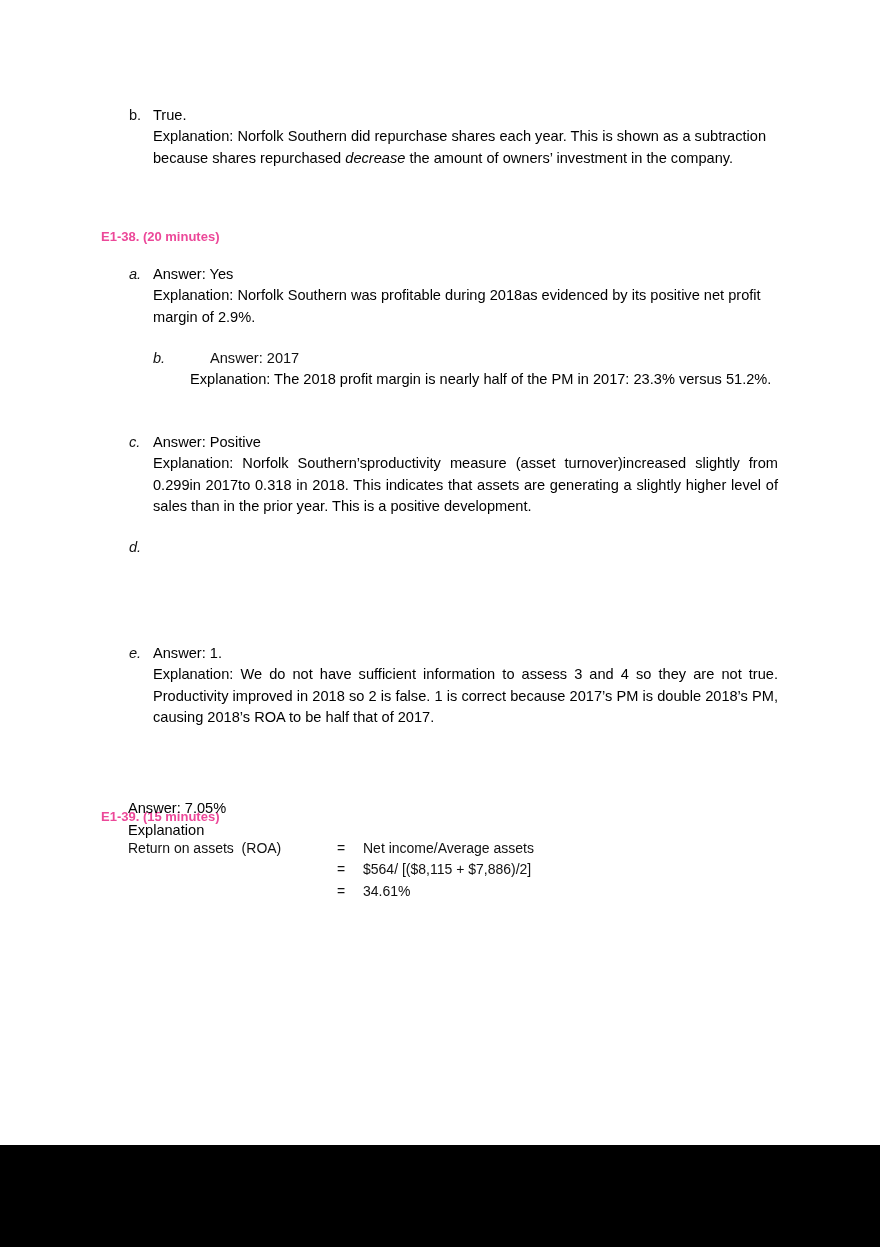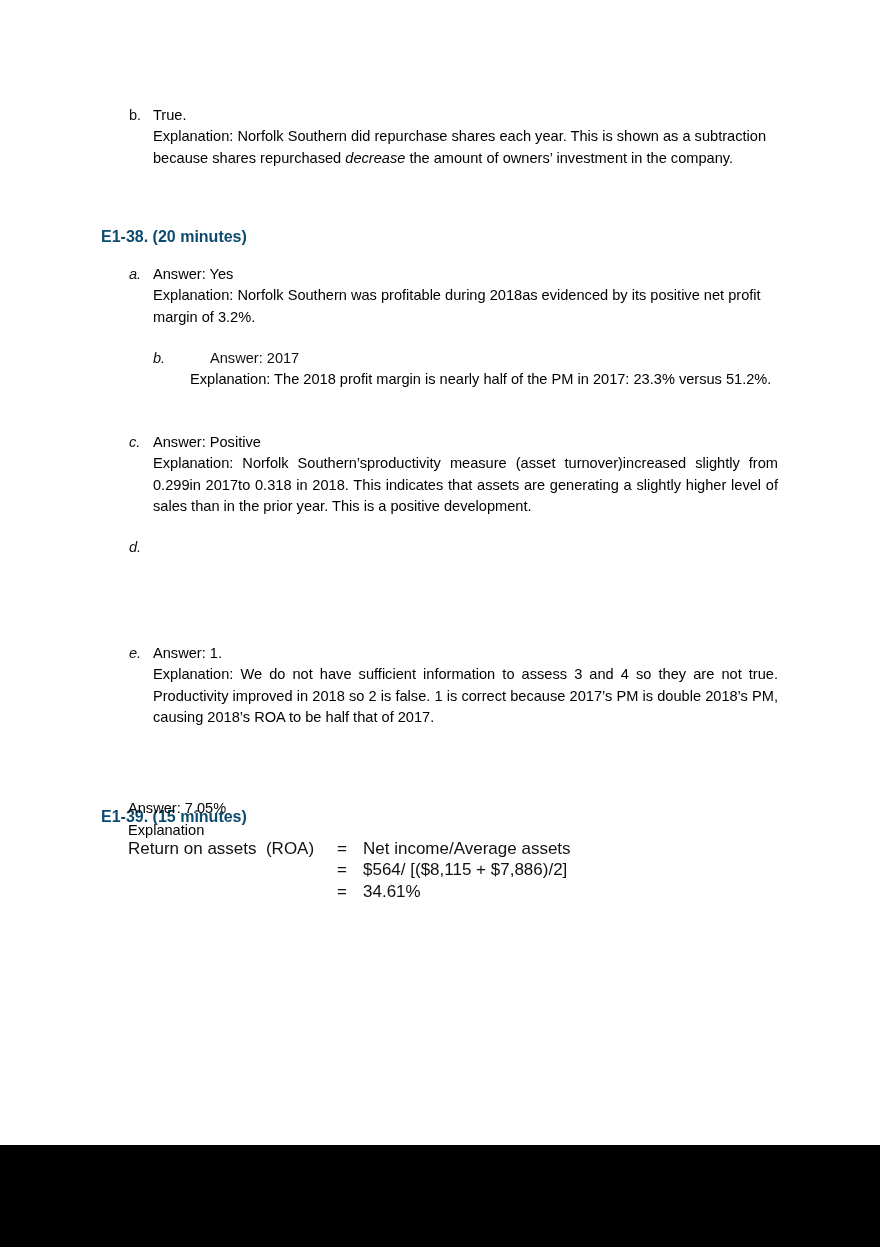--- a/index.html
+++ b/index.html
@@ -42,24 +42,24 @@
   .marker {
     position: absolute;
     font-size: 14.6px;
     line-height: 21.4px;
     color: #111111;
   }
   .marker.ital { font-style: italic; }
 
   .heading {
     position: absolute;
-    font-size: 16px;
+    font-size: 13px;
     line-height: 21.4px;
     font-weight: bold;
-    color: #0c4a6e;
+    color: #ec4899;
   }
 
   .just { text-align: justify; text-justify: inter-word; }
   .ital { font-style: italic; }
 
   
   #item-b-marker { left: 129px; top: 105px; }
   #item-b-body   { left: 153px; top: 105px; width: 625px; }
 
   
@@ -93,21 +93,21 @@
   #e139-answer      { left: 128px; top: 798px; }
   #e139-explanation { left: 128px; top: 820px; }
 
   #e139-table {
     position: absolute;
     left: 128px;
     top: 838px;
     border-collapse: collapse;
   }
   #e139-table td {
-    font-size: 17px;
+    font-size: 14px;
     line-height: 21.4px;
     color: #111111;
     padding: 0;
     vertical-align: top;
     white-space: pre;
   }
   #e139-table td.c-label { width: 209px; }
   #e139-table td.c-eq    { width: 26px; }
   #e139-table td.c-val   { white-space: pre; }
 </style>
@@ -120,21 +120,21 @@
   <div class="blk" id="item-b-body">
     <div>True.</div>
     <div><span>Explanation: Norfolk Southern did repurchase shares each year. This is shown as a subtraction because shares repurchased </span><span class="ital">decrease</span><span> the amount of owners’ investment in the company.</span></div>
   </div>
 
   <div class="heading" id="e138-heading">E1-38. (20 minutes)</div>
 
   <div class="marker ital" id="item-a-marker">a.</div>
   <div class="blk" id="item-a-body">
     <div>Answer: Yes</div>
-    <div>Explanation: Norfolk Southern was profitable during 2018as evidenced by its positive net profit margin of 3.2%.</div>
+    <div>Explanation: Norfolk Southern was profitable during 2018as evidenced by its positive net profit margin of 2.9%.</div>
   </div>
 
   <div class="marker ital" id="item-b2-marker">b.</div>
   <div class="marker" id="item-b2-answer">Answer: 2017</div>
   <div class="blk just" id="item-b2-body">Explanation: The 2018 profit margin is nearly half of the PM in 2017: 23.3% versus 51.2%.</div>
 
   <div class="marker ital" id="item-c-marker">c.</div>
   <div class="blk" id="item-c-body">
     <div>Answer: Positive</div>
     <div class="just">Explanation: Norfolk Southern’sproductivity measure (asset turnover)increased slightly from 0.299in 2017to 0.318 in 2018. This indicates that assets are generating a slightly higher level of sales than in the prior year. This is a positive development.</div>

